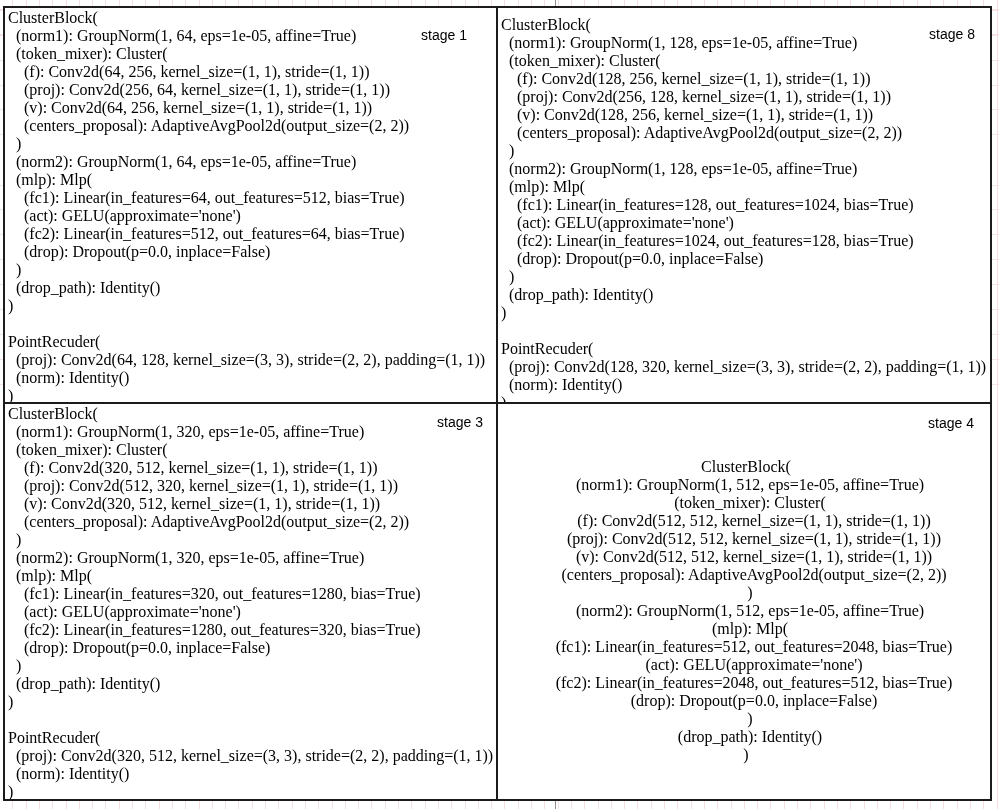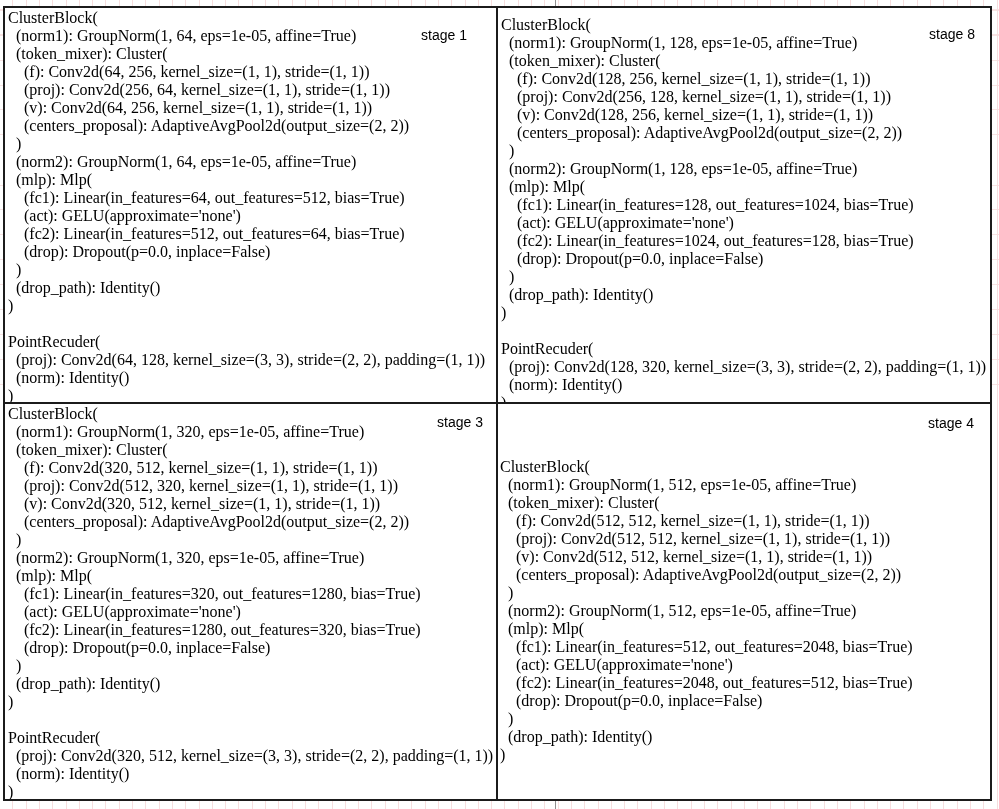--- a/index.html
+++ b/index.html
@@ -47,21 +47,21 @@
     box-sizing: border-box;
     overflow: hidden;
     background: #ffffff;
   }
   .cell-tl, .cell-bl { border-right: 2px solid #1b1b1b; }
   .cell-tl, .cell-tr { border-bottom: 2px solid #1b1b1b; }
 
   .cell-tl { padding: 1px 4px 0 3px; }
   .cell-tr { padding: 8px 4px 0 3px; }
   .cell-bl { padding: 1px 4px 1px 3px; }
-  .cell-br { padding: 1px 4px 0 2px; }
+  .cell-br { padding: 1px 4px 0 8px; text-align: center; }
 
   .modtext {
     white-space: pre;
     font-size: 16px;
     line-height: 18px;
     letter-spacing: 0;
     font-family: Liberation Serif, serif;
   }
   .block-gap { margin-top: 17.5px; }
   .block-gap:empty { margin-top: 0; display: none; }

